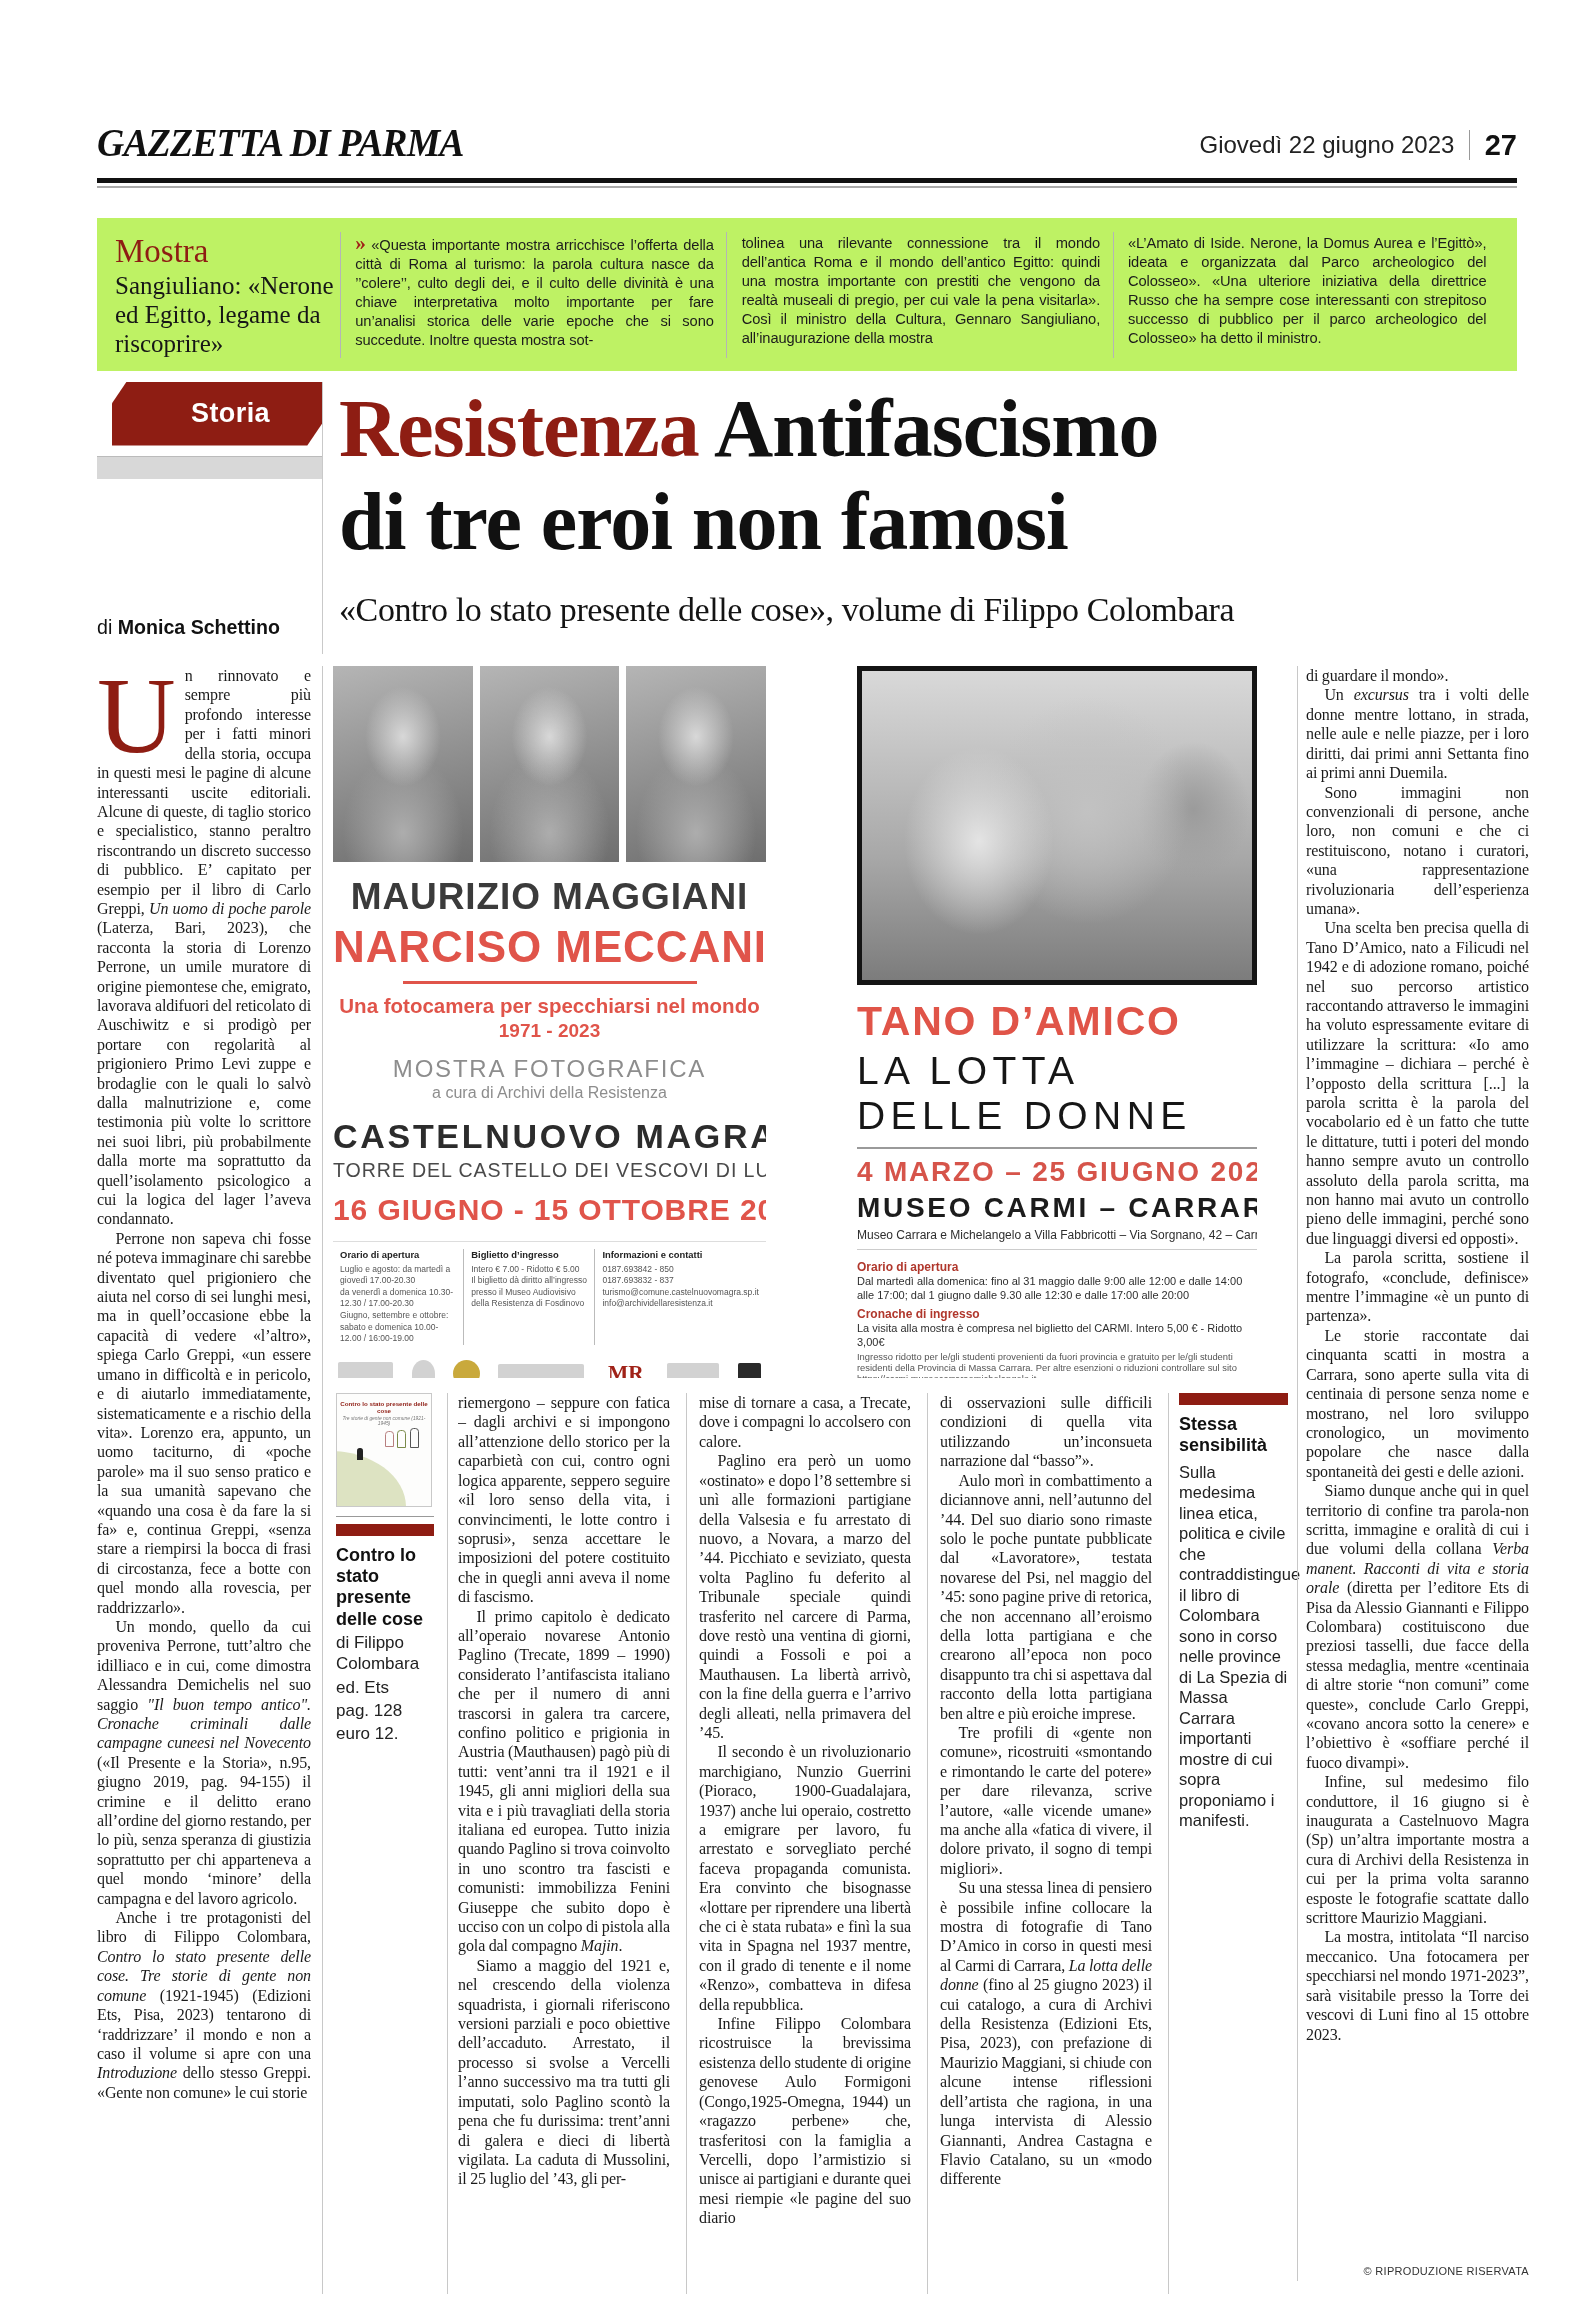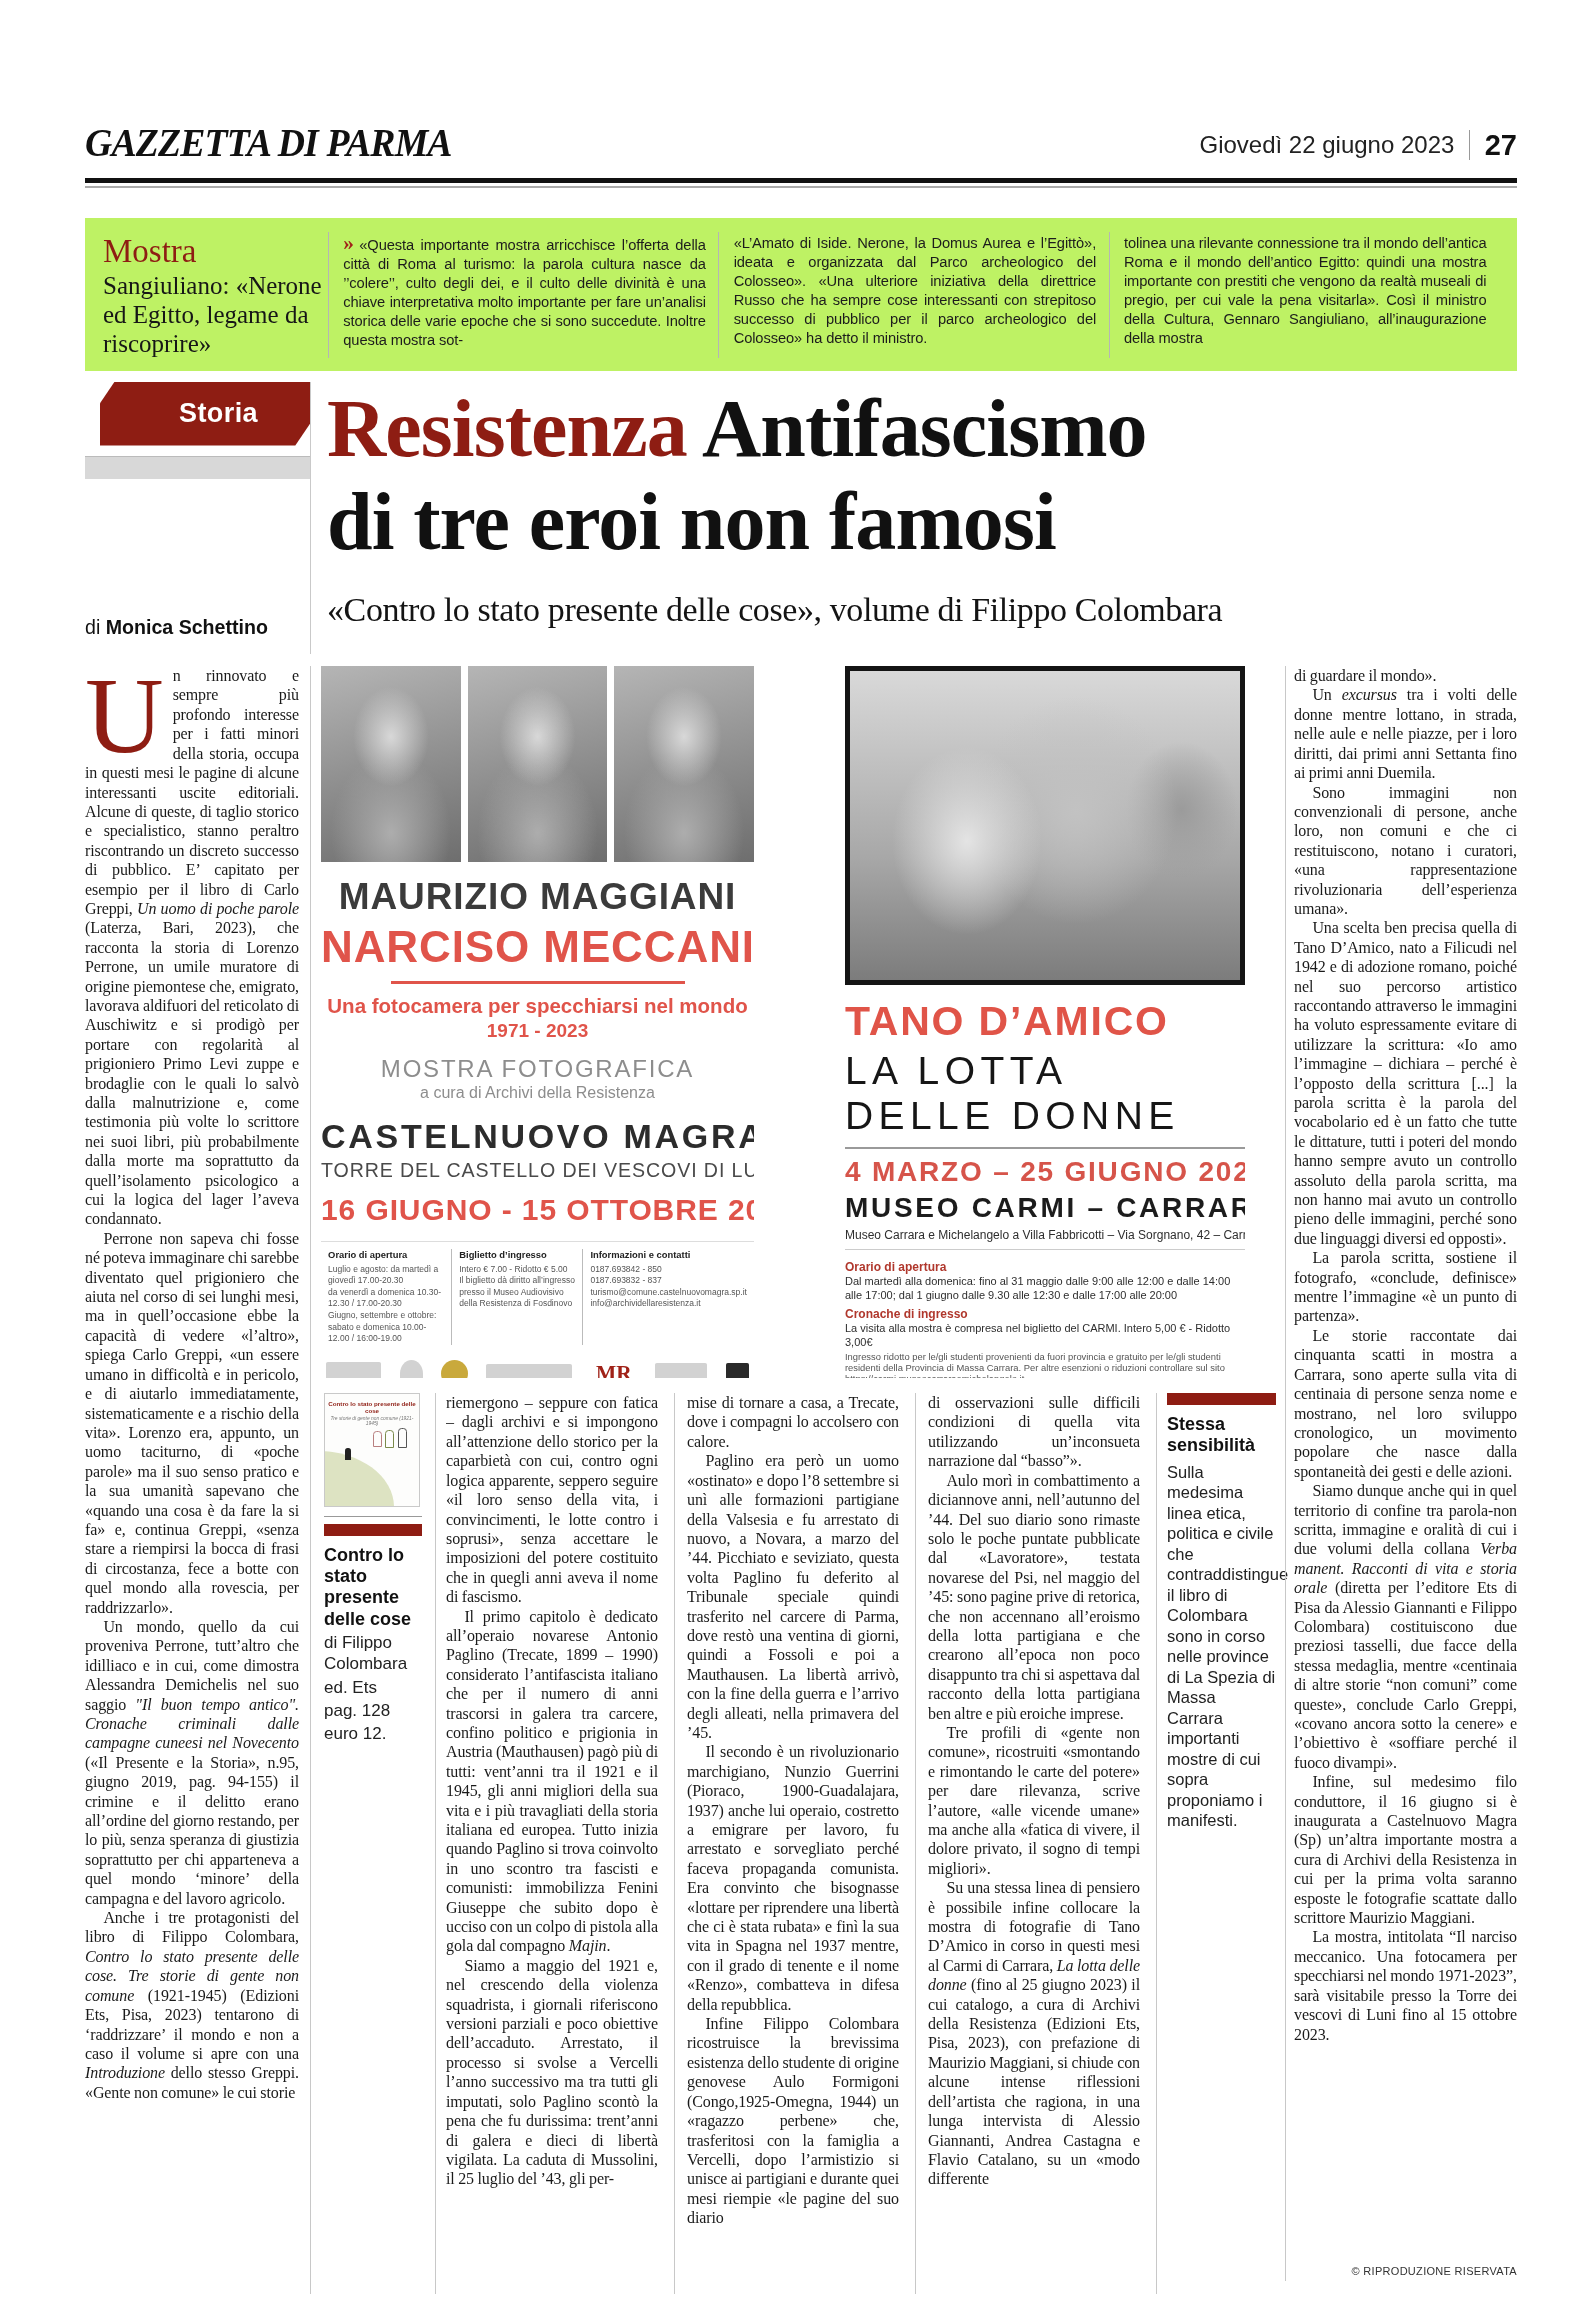--- a/index.html
+++ b/index.html
@@ -1,18 +1,18 @@
 <!DOCTYPE html>
 <html lang="it" style="font-size:14.3px"><head>
 <meta charset="utf-8">
 <style>
   * { margin:0; padding:0; box-sizing:border-box; }
   html,body { background:#ffffff; }
   body { width:1581px; height:2319px; position:relative; font-family:"Liberation Serif", serif; color:#1a1a1a; overflow:hidden; }
-  .page { padding:0 64px 0 85px; }
+  .page { padding:0 64px 0 85px;margin-left:12px; }
 
   
   .masthead-row { height:178px; display:flex; align-items:flex-end; justify-content:space-between; padding-bottom:12.5px; }
   .masthead { font-family:"Liberation Serif", serif; font-weight:bold; font-style:italic; font-size:41px; letter-spacing:-0.9px; color:#111; transform:scaleX(.92); transform-origin:left bottom; white-space:nowrap; }
   .dateline { display:flex; align-items:center; font-family:"Liberation Sans", sans-serif; padding-bottom:3.6px; }
   .date-text { font-size:24px; color:#222; }
   .date-sep { width:1.8px; height:30px; background:#999; margin:0 14.3px; }
   .page-num { font-size:29px; font-weight:bold; color:#111; }
   .rule-black { height:5.4px; background:#111; }
   .rule-gray { height:1.8px; background:#aaa; margin-top:2.7px; }
@@ -137,22 +137,22 @@
   </header>
   <div class="rule-black"></div>
   <div class="rule-gray"></div>
 
   <section class="topbox">
     <div class="kicker-block">
       <div class="kicker">Mostra</div>
       <div class="kicker-title">Sangiuliano: «Nerone ed Egitto, legame da riscoprire»</div>
     </div>
     <div class="tcol"><span class="quote-mark">»</span><span>«Questa importante mostra arricchisce l’offerta della città di Roma al turismo: la parola cultura nasce da ’’colere’’, culto degli dei, e il culto delle divinità è una chiave interpretativa molto importante per fare un’analisi storica delle varie epoche che si sono succedute. Inoltre questa mostra sot-</span></div>
+    <div class="tcol"><span>tolinea una rilevante connessione tra il mondo dell’antica Roma e il mondo dell’antico Egitto: quindi una mostra importante con prestiti che vengono da realtà museali di pregio, per cui vale la pena visitarla». Così il ministro della Cultura, Gennaro Sangiuliano, all’inaugurazione della mostra</span></div>
     <div class="tcol"><span>«L’Amato di Iside. Nerone, la Domus Aurea e l’Egittò», ideata e organizzata dal Parco archeologico del Colosseo». «Una ulteriore iniziativa della direttrice Russo che ha sempre cose interessanti con strepitoso successo di pubblico per il parco archeologico del Colosseo» ha detto il ministro.</span></div>
-    <div class="tcol"><span>tolinea una rilevante connessione tra il mondo dell’antica Roma e il mondo dell’antico Egitto: quindi una mostra importante con prestiti che vengono da realtà museali di pregio, per cui vale la pena visitarla». Così il ministro della Cultura, Gennaro Sangiuliano, all’inaugurazione della mostra</span></div>
   </section>
 
   <section class="headrow">
     <div class="left-rail">
       <div class="ribbon">
         <span>Storia</span>
       </div>
       <div class="rail-bar"></div>
       <div class="byline"><span>di </span><b>Monica Schettino</b></div>
     </div>

